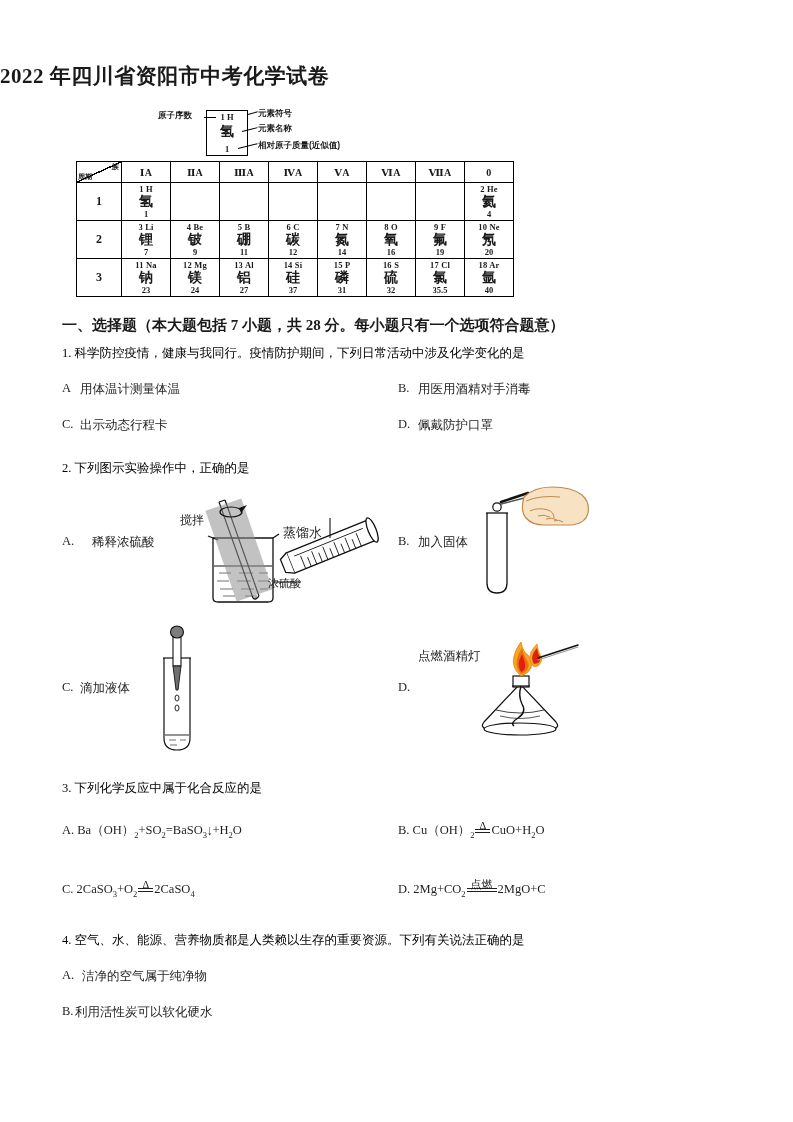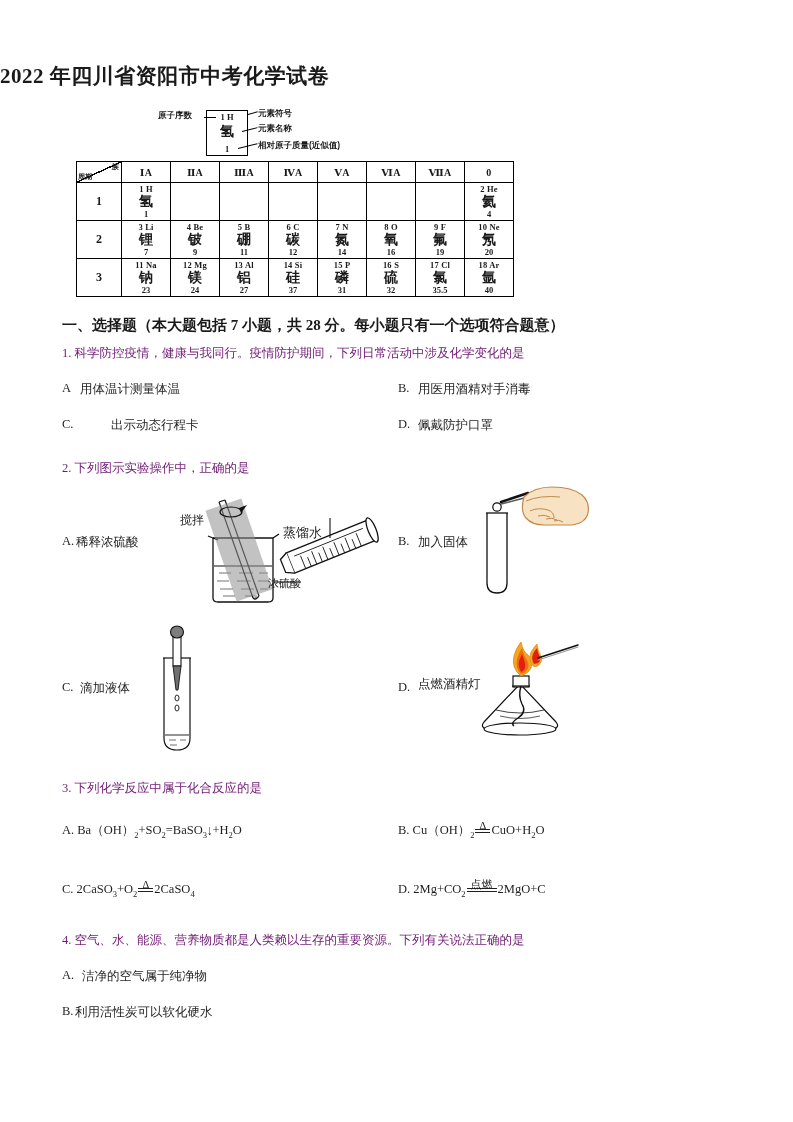--- a/index.html
+++ b/index.html
@@ -137,21 +137,21 @@
     position: absolute;
     left: 62px; top: 316px;
     font-size: 15px;
     font-weight: bold;
     white-space: nowrap;
   }
   .qtext {
     position: absolute;
     font-size: 12.5px;
     white-space: nowrap;
-    color: #701a75;
+    color: #000000;
   }
   .opt {
     position: absolute;
     font-size: 12.5px;
     white-space: nowrap;
     color: #1f1f1f;
   }
   .eq {
     position: absolute;
     font-size: 12.5px;
@@ -393,28 +393,28 @@
   <div class="sec-head">一、选择题（本大题包括 7 小题，共 28 分。每小题只有一个选项符合题意）</div>
 
   <div class="qtext" style="left:62px; top:345px;">1. 科学防控疫情，健康与我同行。疫情防护期间，下列日常活动中涉及化学变化的是</div>
 
   <div class="opt" style="left:62px;  top:381px;">A</div>
   <div class="opt" style="left:80px;  top:381px;">用体温计测量体温</div>
   <div class="opt" style="left:398px; top:381px;">B.</div>
   <div class="opt" style="left:418px; top:381px;">用医用酒精对手消毒</div>
 
   <div class="opt" style="left:62px;  top:417px;">C.</div>
-  <div class="opt" style="left:80px;  top:417px;margin-left:31px;">出示动态行程卡</div>
+  <div class="opt" style="left:80px;  top:417px;">出示动态行程卡</div>
   <div class="opt" style="left:398px; top:417px;">D.</div>
   <div class="opt" style="left:418px; top:417px;">佩戴防护口罩</div>
 
   <div class="qtext" style="left:62px; top:460px;">2. 下列图示实验操作中，正确的是</div>
 
   <div class="fig-label" style="left:62px;  top:534px;">A.</div>
-  <div class="fig-label" style="left:76px;  top:534px;">稀释浓硫酸</div>
+  <div class="fig-label" style="left:92px;  top:534px;">稀释浓硫酸</div>
 
   <div class="fig" style="left:175px; top:490px;">
     <svg width="215" height="120" viewBox="0 0 215 120" xmlns="http://www.w3.org/2000/svg">
 
       <path d="M38 48 L38 108 Q38 112 43 112 L93 112 Q98 112 98 108 L98 48" fill="#ffffff" stroke="#111" stroke-width="1.3"></path>
       <path d="M33 46 L43 50" stroke="#111" stroke-width="1.3" fill="none"></path>
       <path d="M38 48 L98 48" stroke="#111" stroke-width="1.3" fill="none"></path>
       <path d="M98 48 L104 44" stroke="#111" stroke-width="1.3" fill="none"></path>
 
       <path d="M39 76 L97 76" stroke="#111" stroke-width="1"></path>
@@ -514,21 +514,21 @@
       <ellipse cx="25" cy="4" rx="6.5" ry="6" fill="#7d7d7d" stroke="#111" stroke-width="1.1"></ellipse>
 
       <path d="M21 38 L29 38 L26 62 L24 62 Z" fill="#6f6f6f" stroke="#111" stroke-width="0.9"></path>
 
       <ellipse cx="25" cy="70" rx="2" ry="3" fill="#ffffff" stroke="#111" stroke-width="0.9"></ellipse>
       <ellipse cx="25" cy="80" rx="2" ry="3" fill="#ffffff" stroke="#111" stroke-width="0.9"></ellipse>
     </svg>
   </div>
 
   <div class="fig-label" style="left:398px; top:680px;">D.</div>
-  <div class="fig-label" style="left:418px; top:676px;">点燃酒精灯</div>
+  <div class="fig-label" style="left:418px; top:648px;">点燃酒精灯</div>
 
   <div class="fig" style="left:470px; top:638px;">
     <svg width="110" height="108" viewBox="0 0 110 108" xmlns="http://www.w3.org/2000/svg">
 
       <path d="M48 48 L14 84 Q10 89 16 91 L84 91 Q90 89 86 84 L52 48 Z" fill="#ffffff" stroke="#111" stroke-width="1.2"></path>
       <ellipse cx="50" cy="91" rx="36" ry="6" fill="#ffffff" stroke="#111" stroke-width="1.2"></ellipse>
 
       <path d="M26 72 Q50 78 74 72" fill="none" stroke="#111" stroke-width="0.8"></path>
       <path d="M30 78 Q50 83 70 78" fill="none" stroke="#111" stroke-width="0.7"></path>
 

